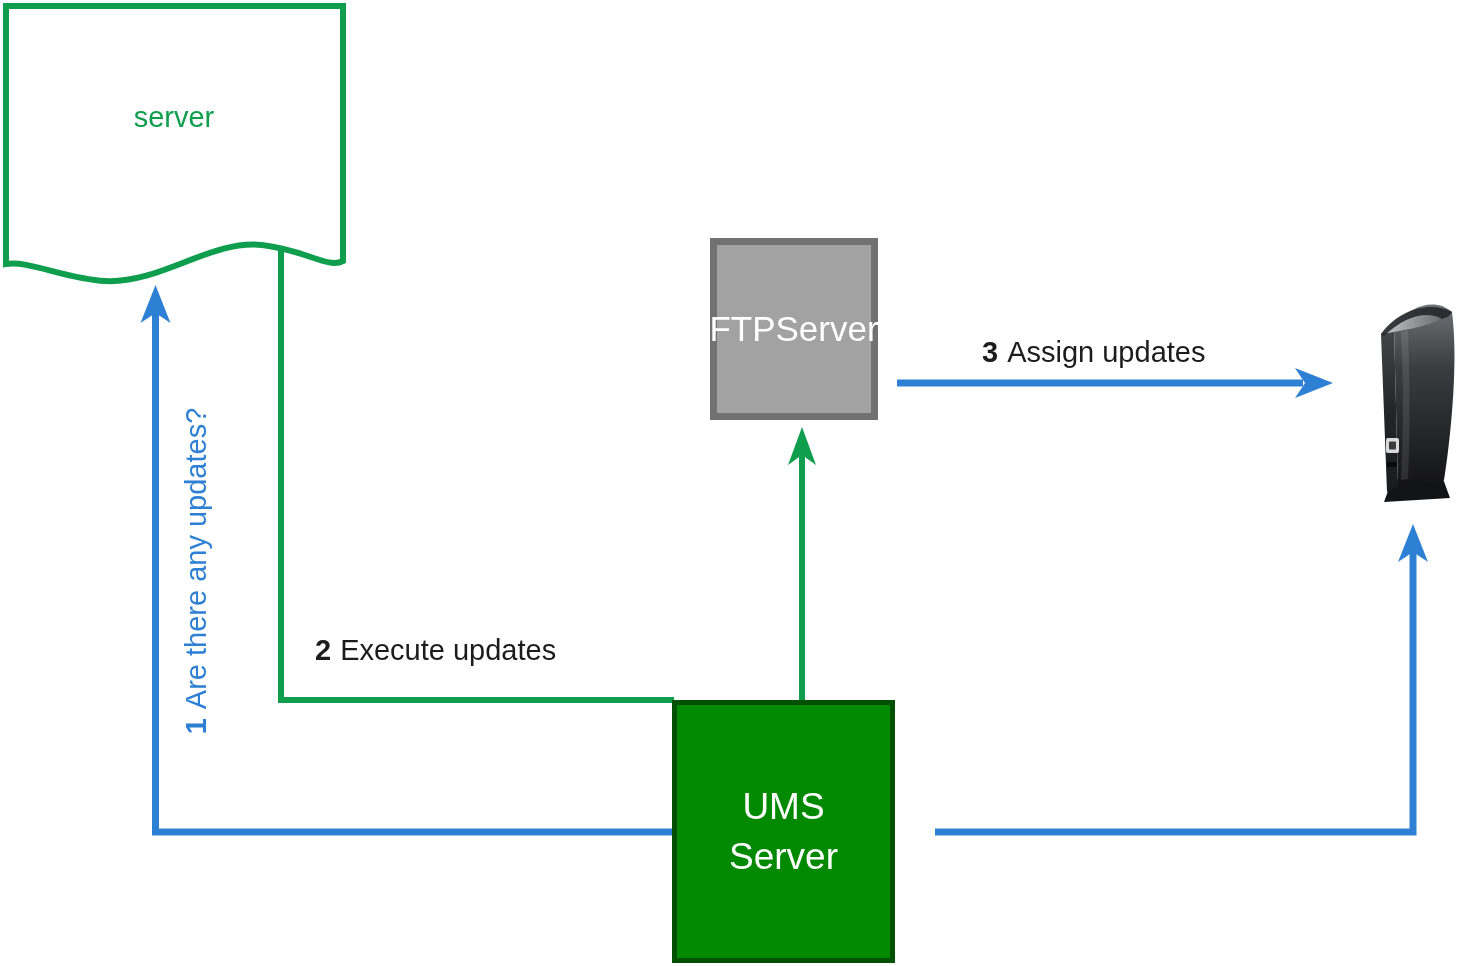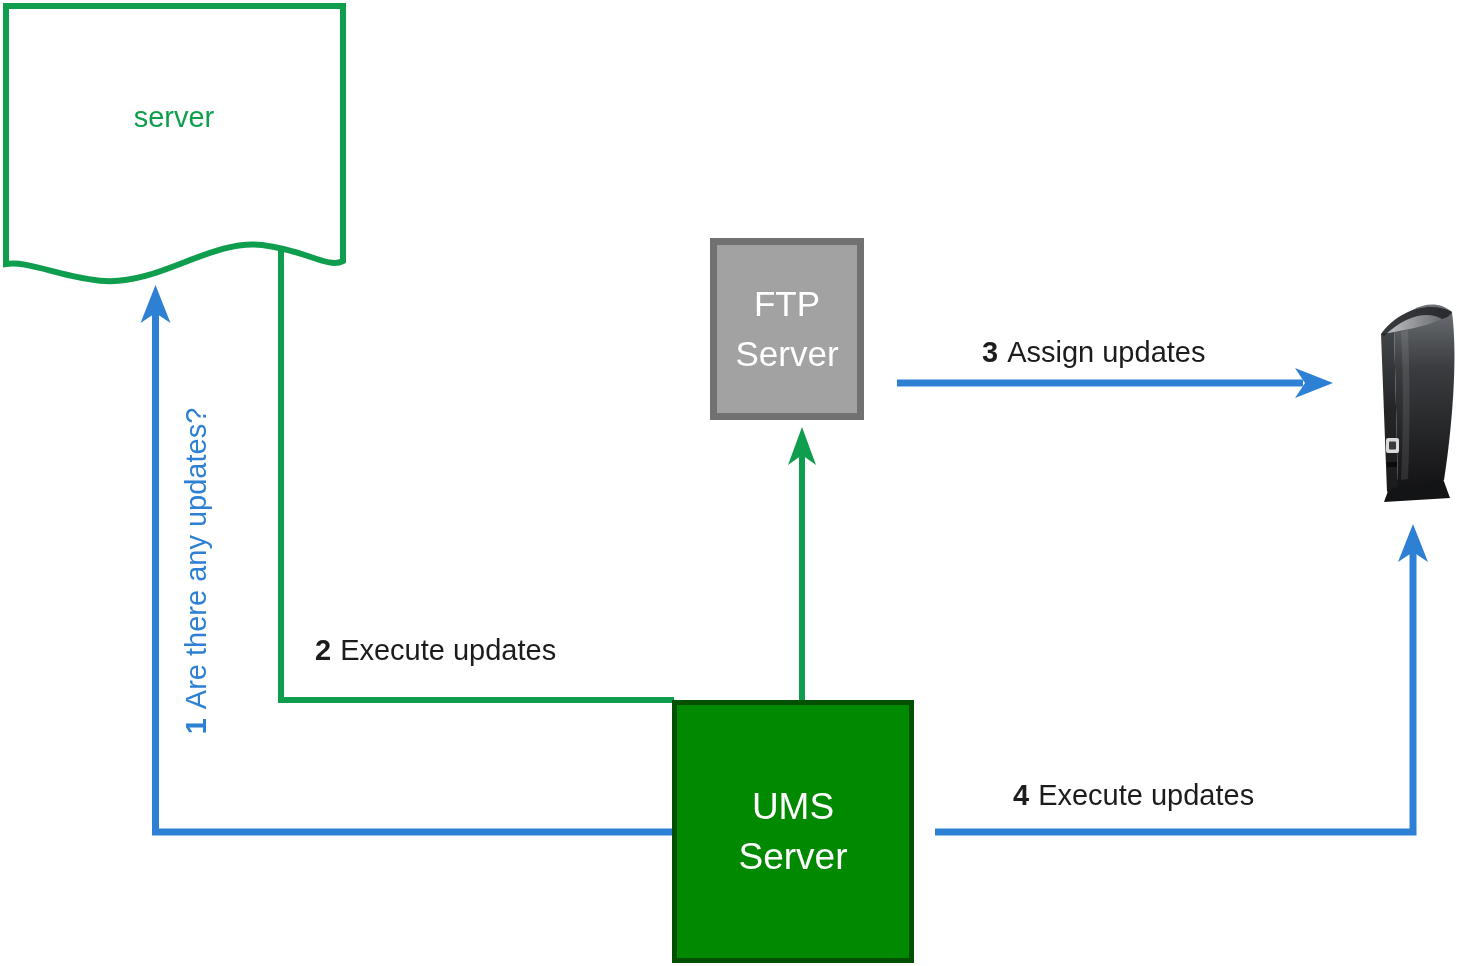--- a/index.html
+++ b/index.html
@@ -19,30 +19,30 @@
   
   .download-node { left: 0; top: 0; width: 350px; height: 300px; }
   .download-label {
     position: absolute; left: 0; top: 98px; width: 348px;
     text-align: center; color: #0f9d4e;
     font-size: 29px; line-height: 39px;
   }
 
   
   .ftp-node {
-    left: 710px; top: 238px; width: 154px; height: 182px;
+    left: 710px; top: 238px; width: 168px; height: 182px;
     box-sizing: border-box;
     background: #a2a2a2; border: 7px solid #717171;
-    display: flex; flex-direction: column; align-items: center; justify-content: center;
+    display: flex; flex-direction: row; align-items: center; justify-content: center;
     color: #ffffff; font-size: 35px; line-height: 50px; text-align: center;
   }
 
   
   .ums-node {
-    left: 672px; top: 700px; width: 242px; height: 263px;
+    left: 672px; top: 700px; width: 223px; height: 263px;
     box-sizing: border-box;
     background: #018a01; border: 5px solid #025002;
     display: flex; flex-direction: column; align-items: center; justify-content: center;
     color: #ffffff; font-size: 37px; line-height: 50px; text-align: center;
   }
 
   
   .device { left: 1368px; top: 288px; width: 94px; height: 218px; }
 
   
@@ -155,17 +155,14 @@
 
   <div class="edge-label label-1">
     <span class="lbl-num">1</span><span>Are there any updates?</span>
   </div>
   <div class="edge-label label-2">
     <span class="lbl-num">2</span><span>Execute updates</span>
   </div>
   <div class="edge-label label-3">
     <span class="lbl-num">3</span><span>Assign updates</span>
   </div>
-  <div class="edge-label label-4">
-    <span class="lbl-num">4</span><span>Execute updates</span>
-  </div>
 
 </div>
 
 </body></html>

